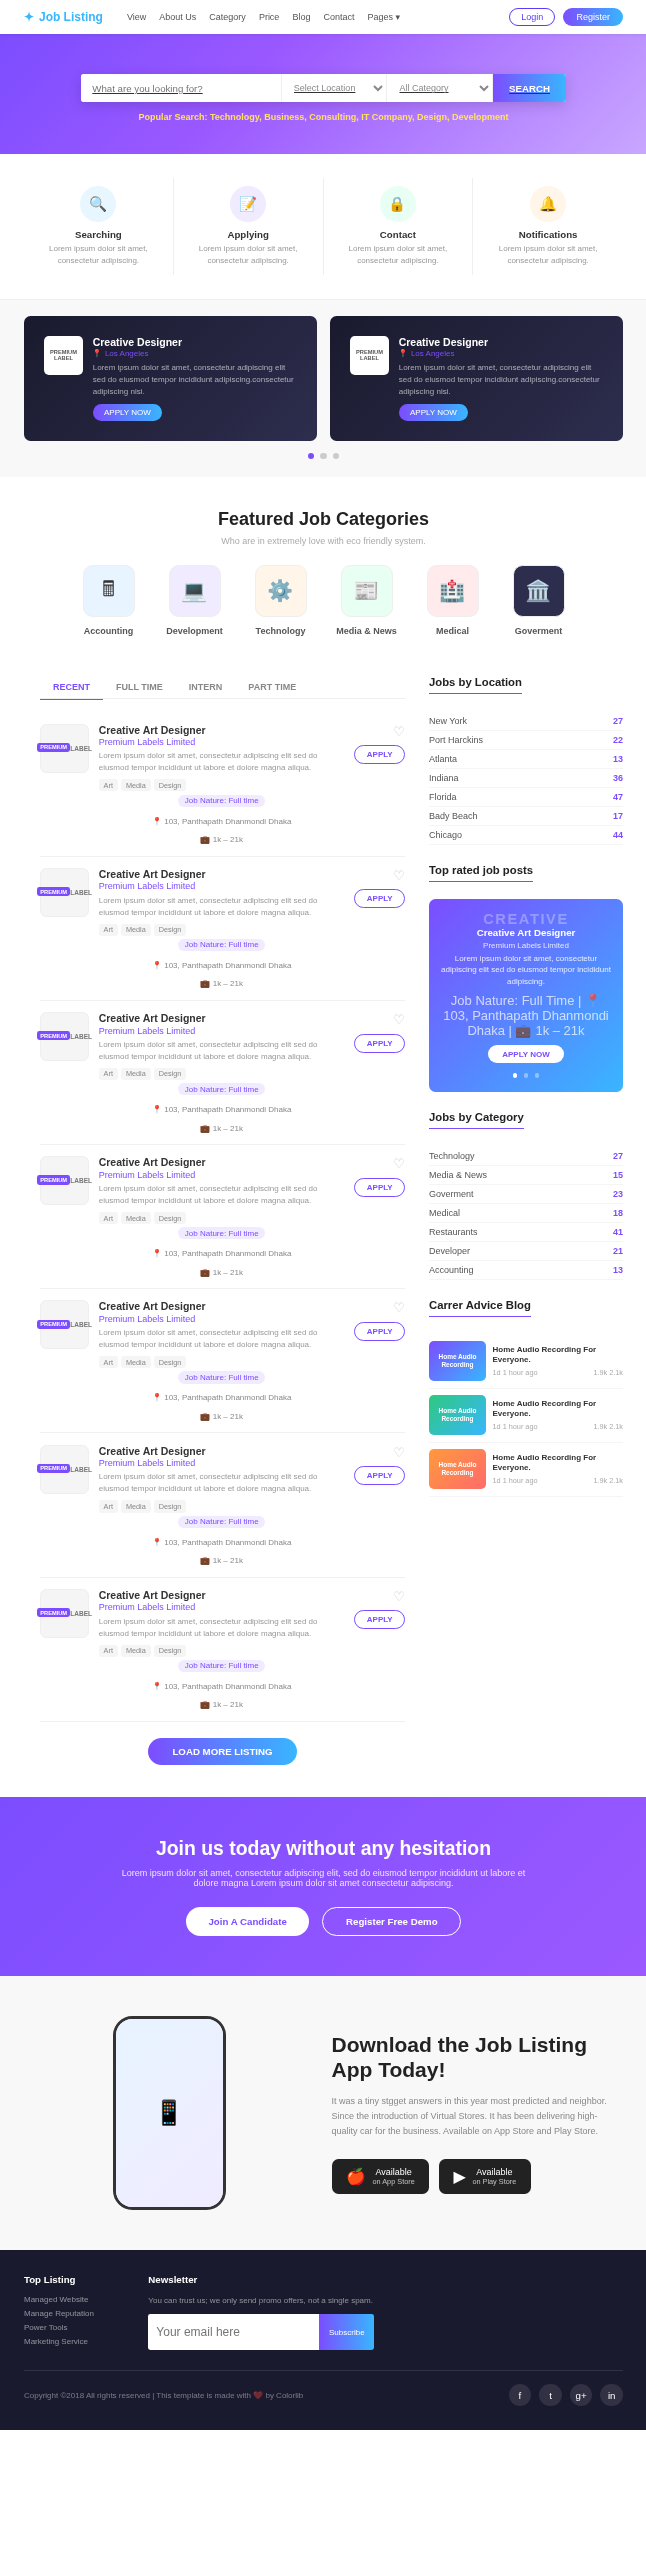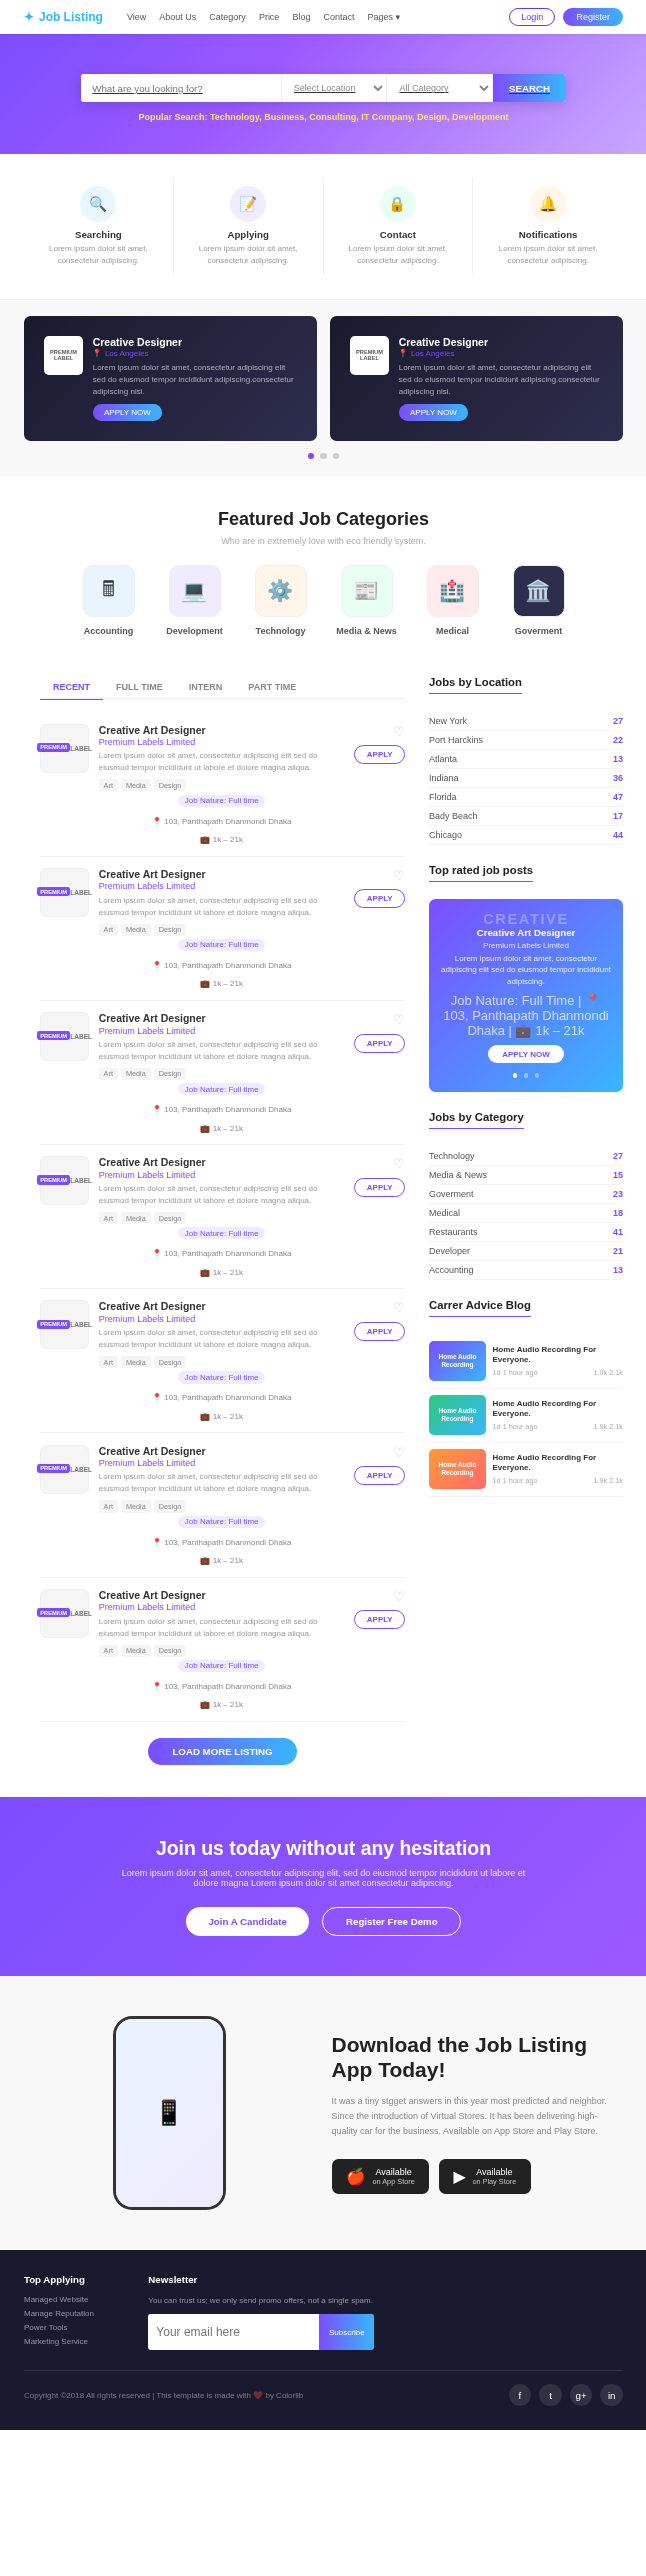--- a/index.html
+++ b/index.html
@@ -626,21 +626,21 @@
         </div>
       </button>
     </div>
   </div>
 </section>
 
 <footer>
   <div class="footer-grid">
 
     <div class="footer-col">
-      <h4>Top Applying</h4>
+      <h4>Top Listing</h4>
       <a href="#">Managed Website</a>
       <a href="#">Manage Reputation</a>
       <a href="#">Power Tools</a>
       <a href="#">Marketing Service</a>
     </div>
 
     <div class="footer-col">
       <h4>Newsletter</h4>
       <p style="margin-bottom:6.5px;">You can trust us; we only send promo offers, not a single spam.</p>
       <div class="newsletter-form">

